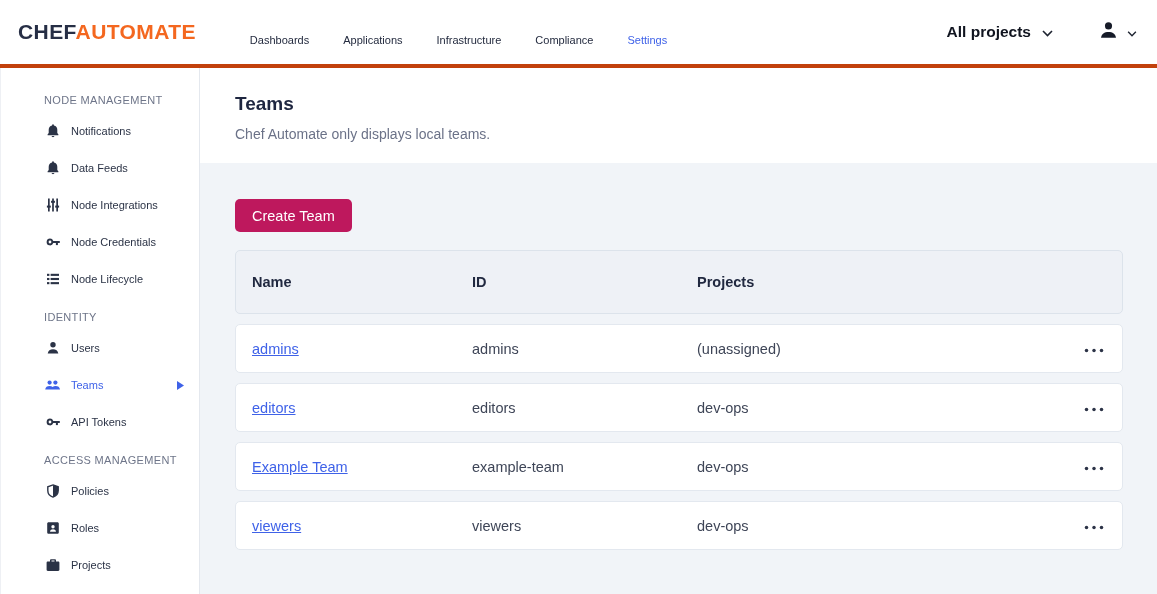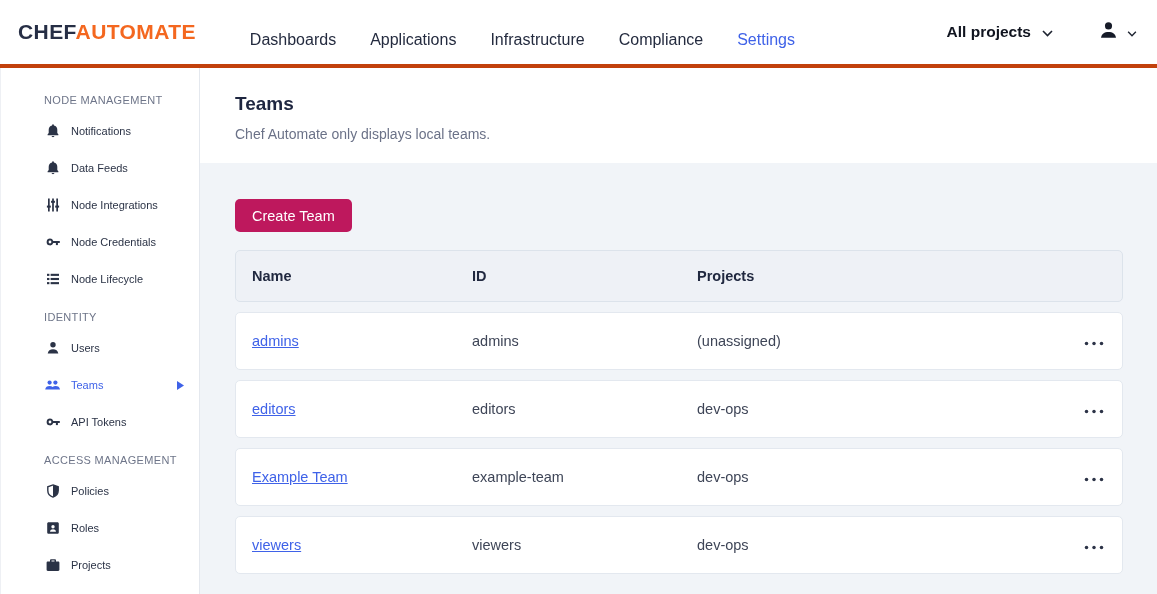--- a/index.html
+++ b/index.html
@@ -13,21 +13,21 @@
   
   .topbar {
     height:68px; flex:0 0 68px; display:flex; align-items:center;
     padding:0 20px 0 18px; background:#fff; border-bottom:4px solid #c2410c;
   }
   .logo { font-size:21px; font-weight:bold; letter-spacing:.4px; cursor:pointer; white-space:nowrap; }
   .logo .chef { color:#262e45; }
   .logo .automate { color:#f4671f; }
   .nav { display:flex; margin-left:54px; gap:34px; }
   .nav-item {
-    font-size:16px; color:#242b3f; text-decoration:none; cursor:pointer; white-space:nowrap;margin-top:16px;
+    font-size:11px; color:#242b3f; text-decoration:none; cursor:pointer; white-space:nowrap;margin-top:16px;
   }
   .nav-item.active { color:#3f62e8; }
   .topbar-right { margin-left:auto; display:flex; align-items:center; }
   .projects-dd {
     display:flex; align-items:center; gap:11px; cursor:pointer;
     font-size:15.5px; font-weight:bold; color:#10141f;
   }
   .user-menu { display:flex; align-items:center; gap:7px; margin-left:44px; cursor:pointer; }
 
   
@@ -63,25 +63,25 @@
     background:#be185d; color:#fff; border:none; border-radius:5px;
     height:33px; padding:0 17px; font-size:14.5px;
     font-family:"Liberation Sans", sans-serif; cursor:pointer;
   }
   .table { margin-top:18px; }
   .thead, .trow {
     display:grid; grid-template-columns:220px 225px 1fr 40px;
     align-items:center; padding:0 16px; border-radius:5px;
   }
   .thead {
-    height:52px; background:#eef1f6; border:1px solid #dce3eb;
+    height:64px; background:#eef1f6; border:1px solid #dce3eb;
     font-size:14.5px; font-weight:bold; color:#212940;
   }
   .trow {
-    height:58px; background:#fff; border:1px solid #e3e8ef; margin-top:10px;
+    height:49px; background:#fff; border:1px solid #e3e8ef; margin-top:10px;
   }
   .cell { font-size:14.5px; color:#3e4557; }
   .name-link { font-size:14.5px; color:#3f62e8; text-decoration:underline; cursor:pointer; }
   .menu-btn {
     grid-column:4; justify-self:end; background:none; border:none;
     cursor:pointer; padding:6px 2px; display:flex; align-items:center;
   }
 </style>
 </head>
 <body>

